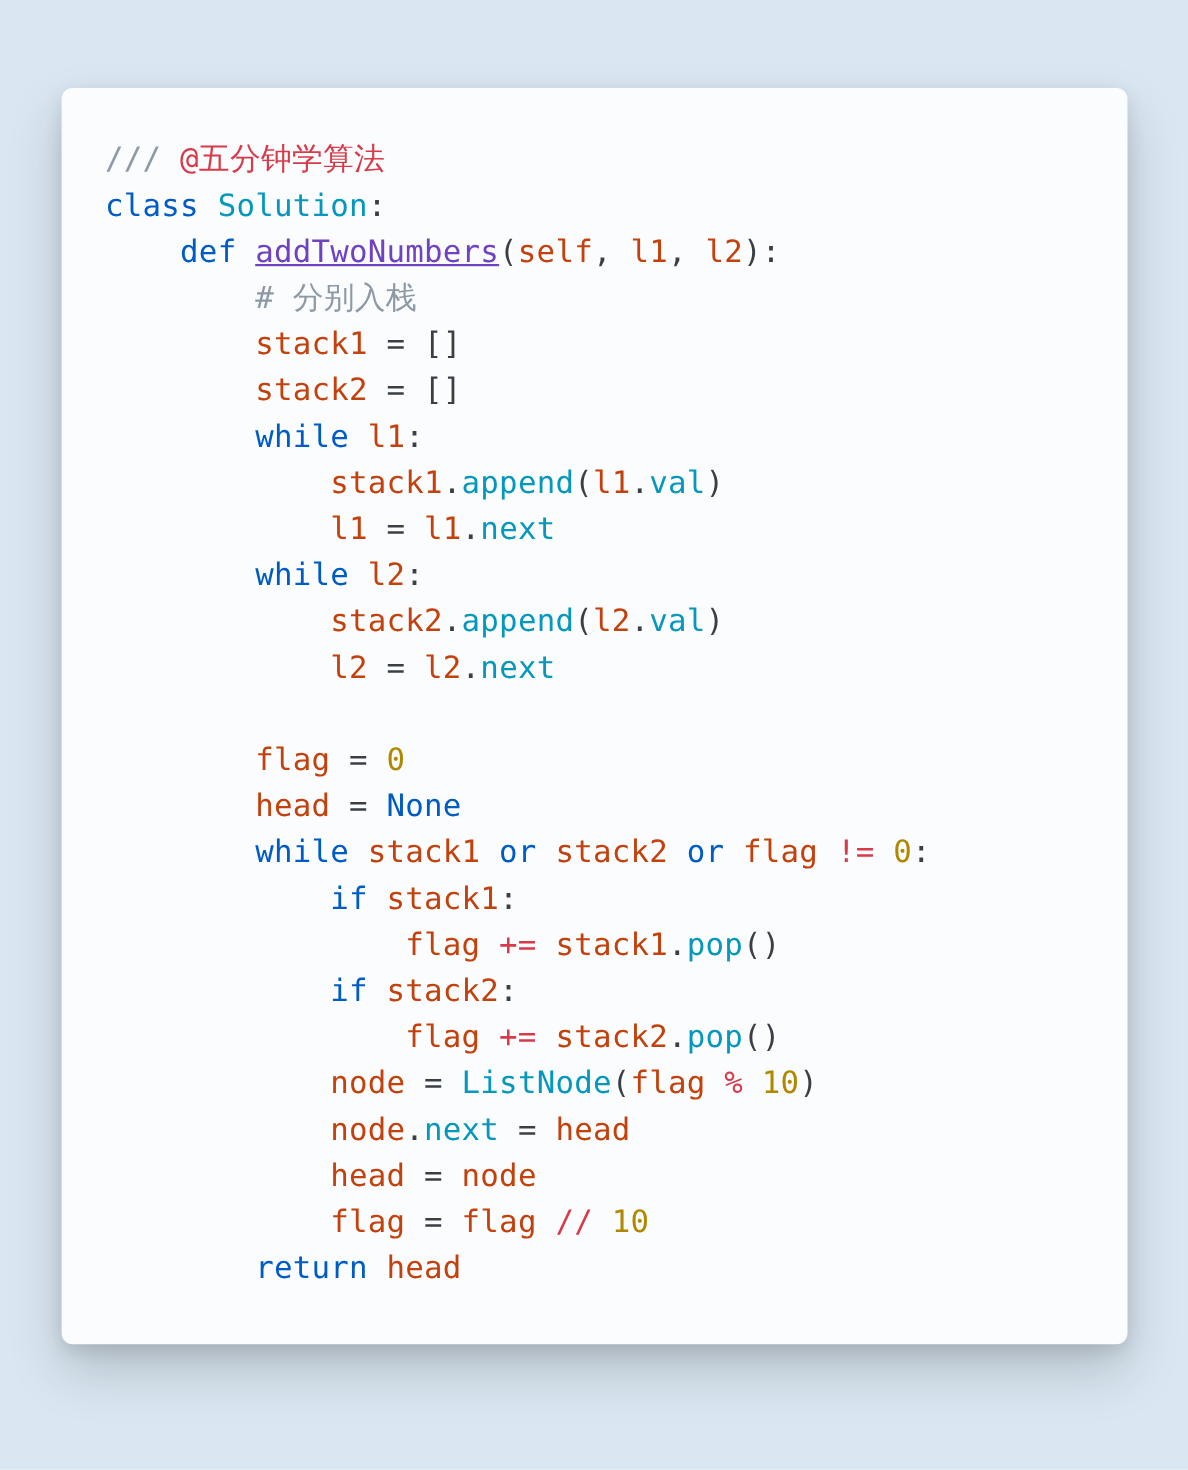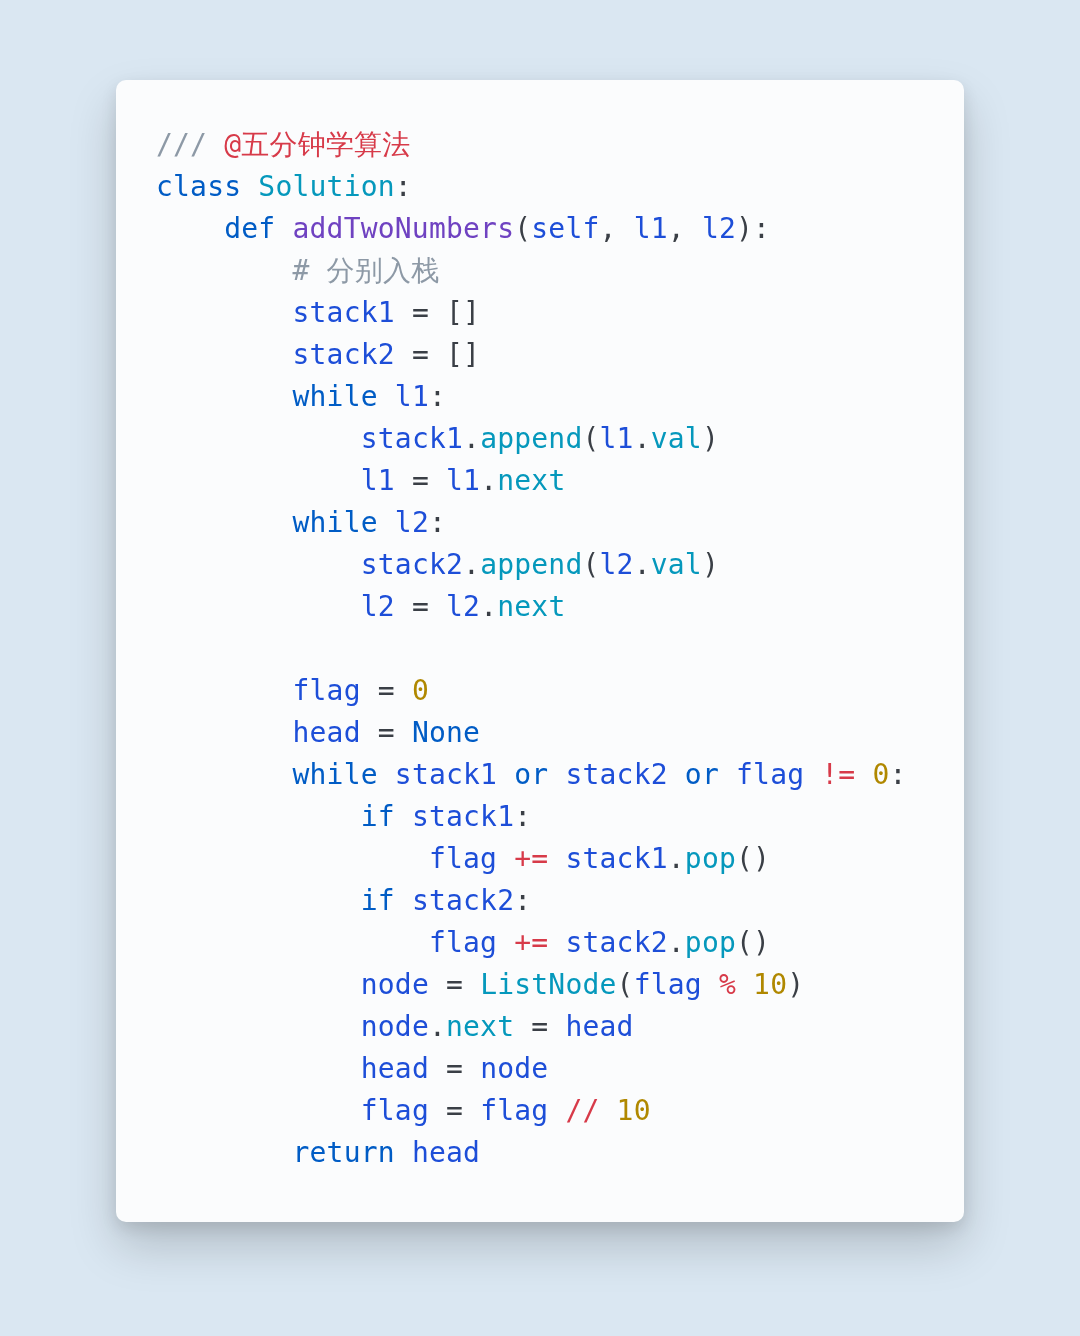--- a/index.html
+++ b/index.html
@@ -9,40 +9,40 @@
     height: 1336px;
     display: flex;
     align-items: flex-start;
     justify-content: center;
     padding-top: 80px;
     font-family: "SF Mono", "Monaco", "Menlo", "Consolas", "DejaVu Sans Mono", monospace;
   }
   .card {
     background: #fbfcfd;
     border-radius: 10px;
-    width: 848px;
+    width: 969px;
     padding: 44px 35px 48px 40px;
     box-shadow: 0 24px 48px rgba(0,0,0,0.18), 0 6px 16px rgba(0,0,0,0.10);
   }
   pre.code {
     font-family: inherit;
     font-size: 28px;
     line-height: 1.5;
     white-space: pre;
     color: #3a3f46;
     letter-spacing: 0.2px;
   }
   .line { display: block; }
   .c-gray  { color: #8d99a6; }
   .c-gray-it { color: #8d99a6; }
   .c-red   { color: #d73a49; }
   .c-blue  { color: #005cc5; text-align: center; }
   .c-teal  { color: #0598bc; }
-  .c-purple{ color: #6f42c1; }
-  .c-orange{ color: #1d4ed8; }
+  .c-purple{ color: #6f42c1; text-decoration: underline; }
+  .c-orange{ color: #c2410c; }
   .c-default{ color: #3a3f46; }
   .c-gold  { color: #b08800; }
 </style>
 </head>
 <body>
 
 <div class="card">
   <pre class="code" id="code-block"><span class="line"><span class="c-gray">/// </span><span class="c-red">@五分钟学算法</span></span><span class="line"><span class="c-blue">class </span><span class="c-teal">Solution</span><span class="c-default">:</span></span><span class="line"><span>    </span><span class="c-blue">def </span><span class="c-purple">addTwoNumbers</span><span class="c-default">(</span><span class="c-orange">self</span><span class="c-default">, </span><span class="c-orange">l1</span><span class="c-default">, </span><span class="c-orange">l2</span><span class="c-default">):</span></span><span class="line"><span>        </span><span class="c-gray-it"># 分别入栈</span></span><span class="line"><span>        </span><span class="c-orange">stack1 </span><span class="c-default">= []</span></span><span class="line"><span>        </span><span class="c-orange">stack2 </span><span class="c-default">= []</span></span><span class="line"><span>        </span><span class="c-blue">while </span><span class="c-orange">l1</span><span class="c-default">:</span></span><span class="line"><span>            </span><span class="c-orange">stack1</span><span class="c-default">.</span><span class="c-teal">append</span><span class="c-default">(</span><span class="c-orange">l1</span><span class="c-default">.</span><span class="c-teal">val</span><span class="c-default">)</span></span><span class="line"><span>            </span><span class="c-orange">l1 </span><span class="c-default">= </span><span class="c-orange">l1</span><span class="c-default">.</span><span class="c-teal">next</span></span><span class="line"><span>        </span><span class="c-blue">while </span><span class="c-orange">l2</span><span class="c-default">:</span></span><span class="line"><span>            </span><span class="c-orange">stack2</span><span class="c-default">.</span><span class="c-teal">append</span><span class="c-default">(</span><span class="c-orange">l2</span><span class="c-default">.</span><span class="c-teal">val</span><span class="c-default">)</span></span><span class="line"><span>            </span><span class="c-orange">l2 </span><span class="c-default">= </span><span class="c-orange">l2</span><span class="c-default">.</span><span class="c-teal">next</span></span><span class="line"><span> </span></span><span class="line"><span>        </span><span class="c-orange">flag </span><span class="c-default">= </span><span class="c-gold">0</span></span><span class="line"><span>        </span><span class="c-orange">head </span><span class="c-default">= </span><span class="c-blue">None</span></span><span class="line"><span>        </span><span class="c-blue">while </span><span class="c-orange">stack1 </span><span class="c-blue">or </span><span class="c-orange">stack2 </span><span class="c-blue">or </span><span class="c-orange">flag </span><span class="c-red">!=</span><span class="c-default"> </span><span class="c-gold">0</span><span class="c-default">:</span></span><span class="line"><span>            </span><span class="c-blue">if </span><span class="c-orange">stack1</span><span class="c-default">:</span></span><span class="line"><span>                </span><span class="c-orange">flag </span><span class="c-red">+=</span><span class="c-default"> </span><span class="c-orange">stack1</span><span class="c-default">.</span><span class="c-teal">pop</span><span class="c-default">()</span></span><span class="line"><span>            </span><span class="c-blue">if </span><span class="c-orange">stack2</span><span class="c-default">:</span></span><span class="line"><span>                </span><span class="c-orange">flag </span><span class="c-red">+=</span><span class="c-default"> </span><span class="c-orange">stack2</span><span class="c-default">.</span><span class="c-teal">pop</span><span class="c-default">()</span></span><span class="line"><span>            </span><span class="c-orange">node </span><span class="c-default">= </span><span class="c-teal">ListNode</span><span class="c-default">(</span><span class="c-orange">flag </span><span class="c-red">%</span><span class="c-default"> </span><span class="c-gold">10</span><span class="c-default">)</span></span><span class="line"><span>            </span><span class="c-orange">node</span><span class="c-default">.</span><span class="c-teal">next </span><span class="c-default">= </span><span class="c-orange">head</span></span><span class="line"><span>            </span><span class="c-orange">head </span><span class="c-default">= </span><span class="c-orange">node</span></span><span class="line"><span>            </span><span class="c-orange">flag </span><span class="c-default">= </span><span class="c-orange">flag </span><span class="c-red">//</span><span class="c-default"> </span><span class="c-gold">10</span></span><span class="line"><span>        </span><span class="c-blue">return </span><span class="c-orange">head</span></span></pre>
 </div>
 

